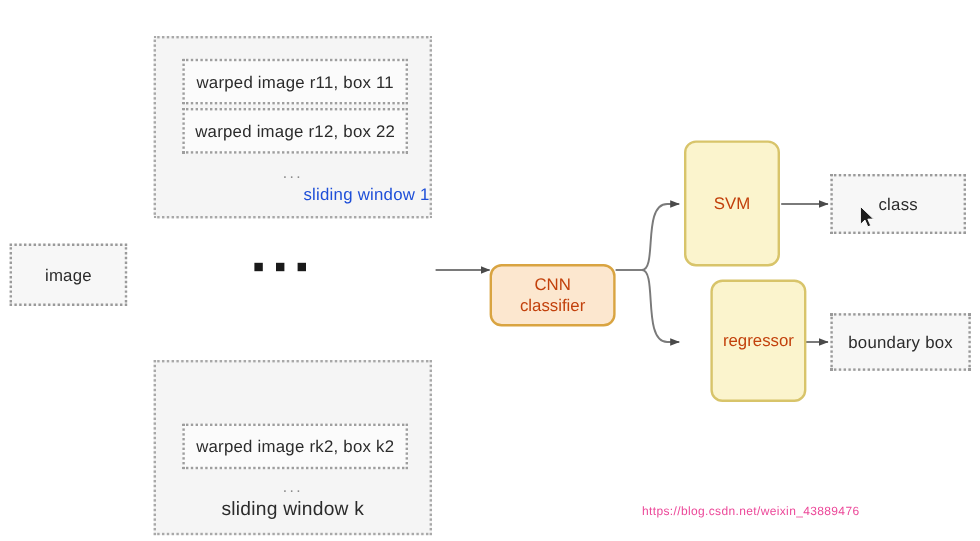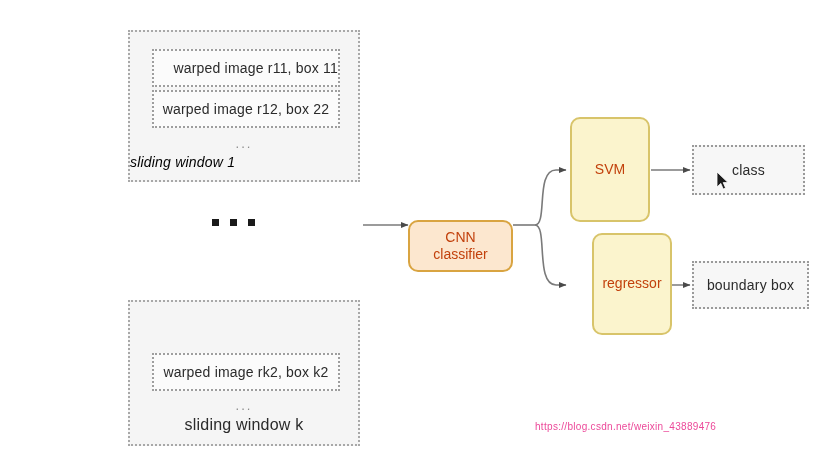--- a/index.html
+++ b/index.html
@@ -129,36 +129,39 @@
 
     <path d="M535,225 C548,225 535,170 556,170 L566,170" stroke="#7a7a7a" stroke-width="1.6" fill="none" marker-end="url(#arrow)"></path>
 
     <path d="M535,225 C548,225 535,285 556,285 L566,285" stroke="#7a7a7a" stroke-width="1.6" fill="none" marker-end="url(#arrow)"></path>
 
     <line x1="651" y1="170" x2="690" y2="170" stroke="#7a7a7a" stroke-width="1.6" marker-end="url(#arrow)"></line>
 
     <line x1="651" y1="285" x2="690" y2="285" stroke="#7a7a7a" stroke-width="1.6" marker-end="url(#arrow)"></line>
   </svg>
 
+  <div class="dotted-box" style="left:8px; top:203px; width:98px; height:52px;">
+    <span>image</span>
+  </div>
 
   <div class="dots-big" style="left:212px; top:219px;">
     <i></i>
     <i></i>
     <i></i>
   </div>
 
   <div class="dotted-box group-box" style="left:128px; top:30px; width:232px; height:152px;">
-    <div class="dotted-box inner-box" style="left:22px; top:17px; width:188px; height:38px; position:absolute;justify-content:flex-end;">
+    <div class="dotted-box inner-box" style="left:22px; top:17px; width:188px; height:38px; position:absolute;">
       <span>warped image r11, box 11</span>
     </div>
     <div class="dotted-box inner-box" style="left:22px; top:58px; width:188px; height:38px; position:absolute;">
       <span>warped image r12, box 22</span>
     </div>
     <div class="dots-small" style="left:0; top:104px; width:228px;">...</div>
-    <div style="position:absolute; left:0; top:122px; width:228px; text-align:left; font-size:14px; color:#000000;font-style:italic;">sliding window 1</div>
+    <div style="position:absolute; left:0; top:122px; width:228px; text-align:right; font-size:14px; color:#1d4ed8;">sliding window 1</div>
   </div>
 
   <div class="dotted-box group-box" style="left:128px; top:300px; width:232px; height:146px;">
     <div class="dotted-box inner-box" style="left:22px; top:51px; width:188px; height:38px; position:absolute;">
       <span>warped image rk2, box k2</span>
     </div>
     <div class="dots-small" style="left:0; top:96px; width:228px;">...</div>
     <div style="position:absolute; left:0; top:114px; width:228px; text-align:center; font-size:16px; color:#2b2b2b;">sliding window k</div>
   </div>
 

